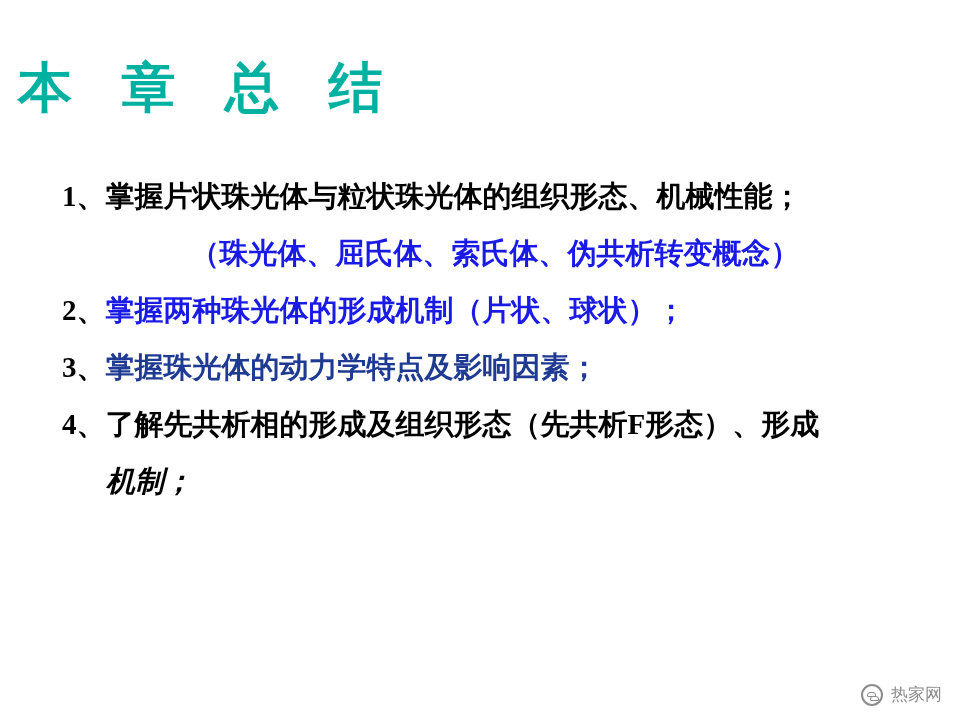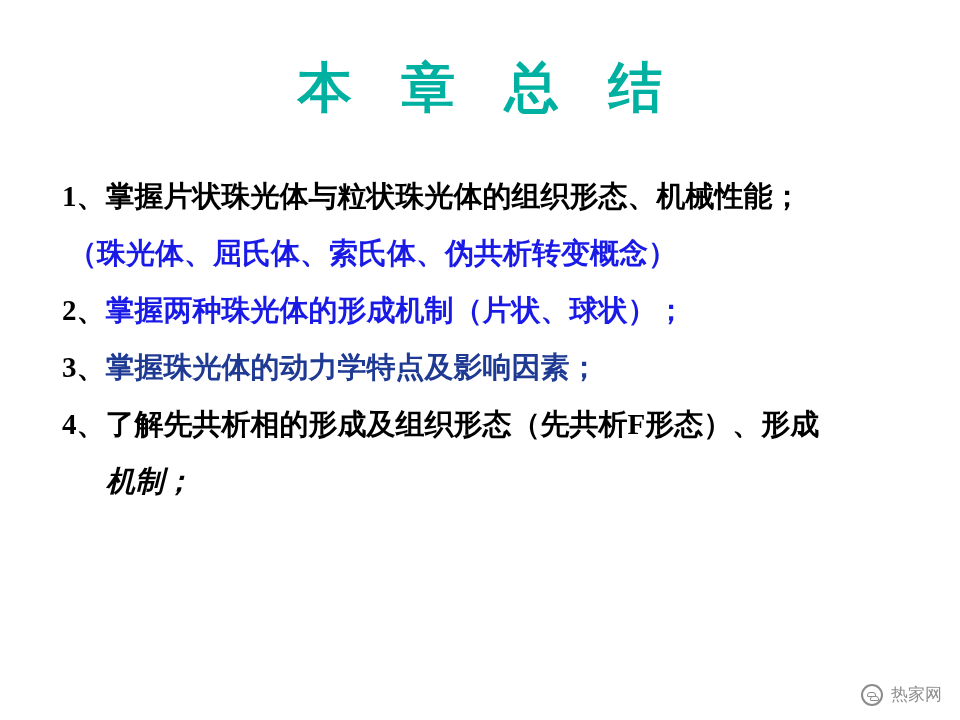--- a/index.html
+++ b/index.html
@@ -17,21 +17,21 @@
     position: relative;
     width: 960px;
     height: 720px;
     box-sizing: border-box;
   }
   .slide-title {
     position: absolute;
     top: 52px;
     left: 0;
     width: 960px;
-    text-align: center;
+    text-align: left;
     color: #00b0a0;
     font-size: 54px;
     font-weight: bold;
     letter-spacing: 18px;
     text-indent: 18px;
     font-family: "Liberation Serif", "DejaVu Serif", serif;
   }
   .body-block {
     position: absolute;
     top: 168px;
@@ -50,20 +50,21 @@
   }
   .dark {
     color: #000000;
   }
   .navy {
     color: #1f3a93;
     font-family: Liberation Serif, serif;
   }
   .paren-line {
     padding-left: 6px;
+    text-align: center;
   }
   .line-4-second {
     padding-left: 44px;
     font-style: italic;
   }
   .watermark {
     position: absolute;
     right: 18px;
     bottom: 14px;
     display: flex;

